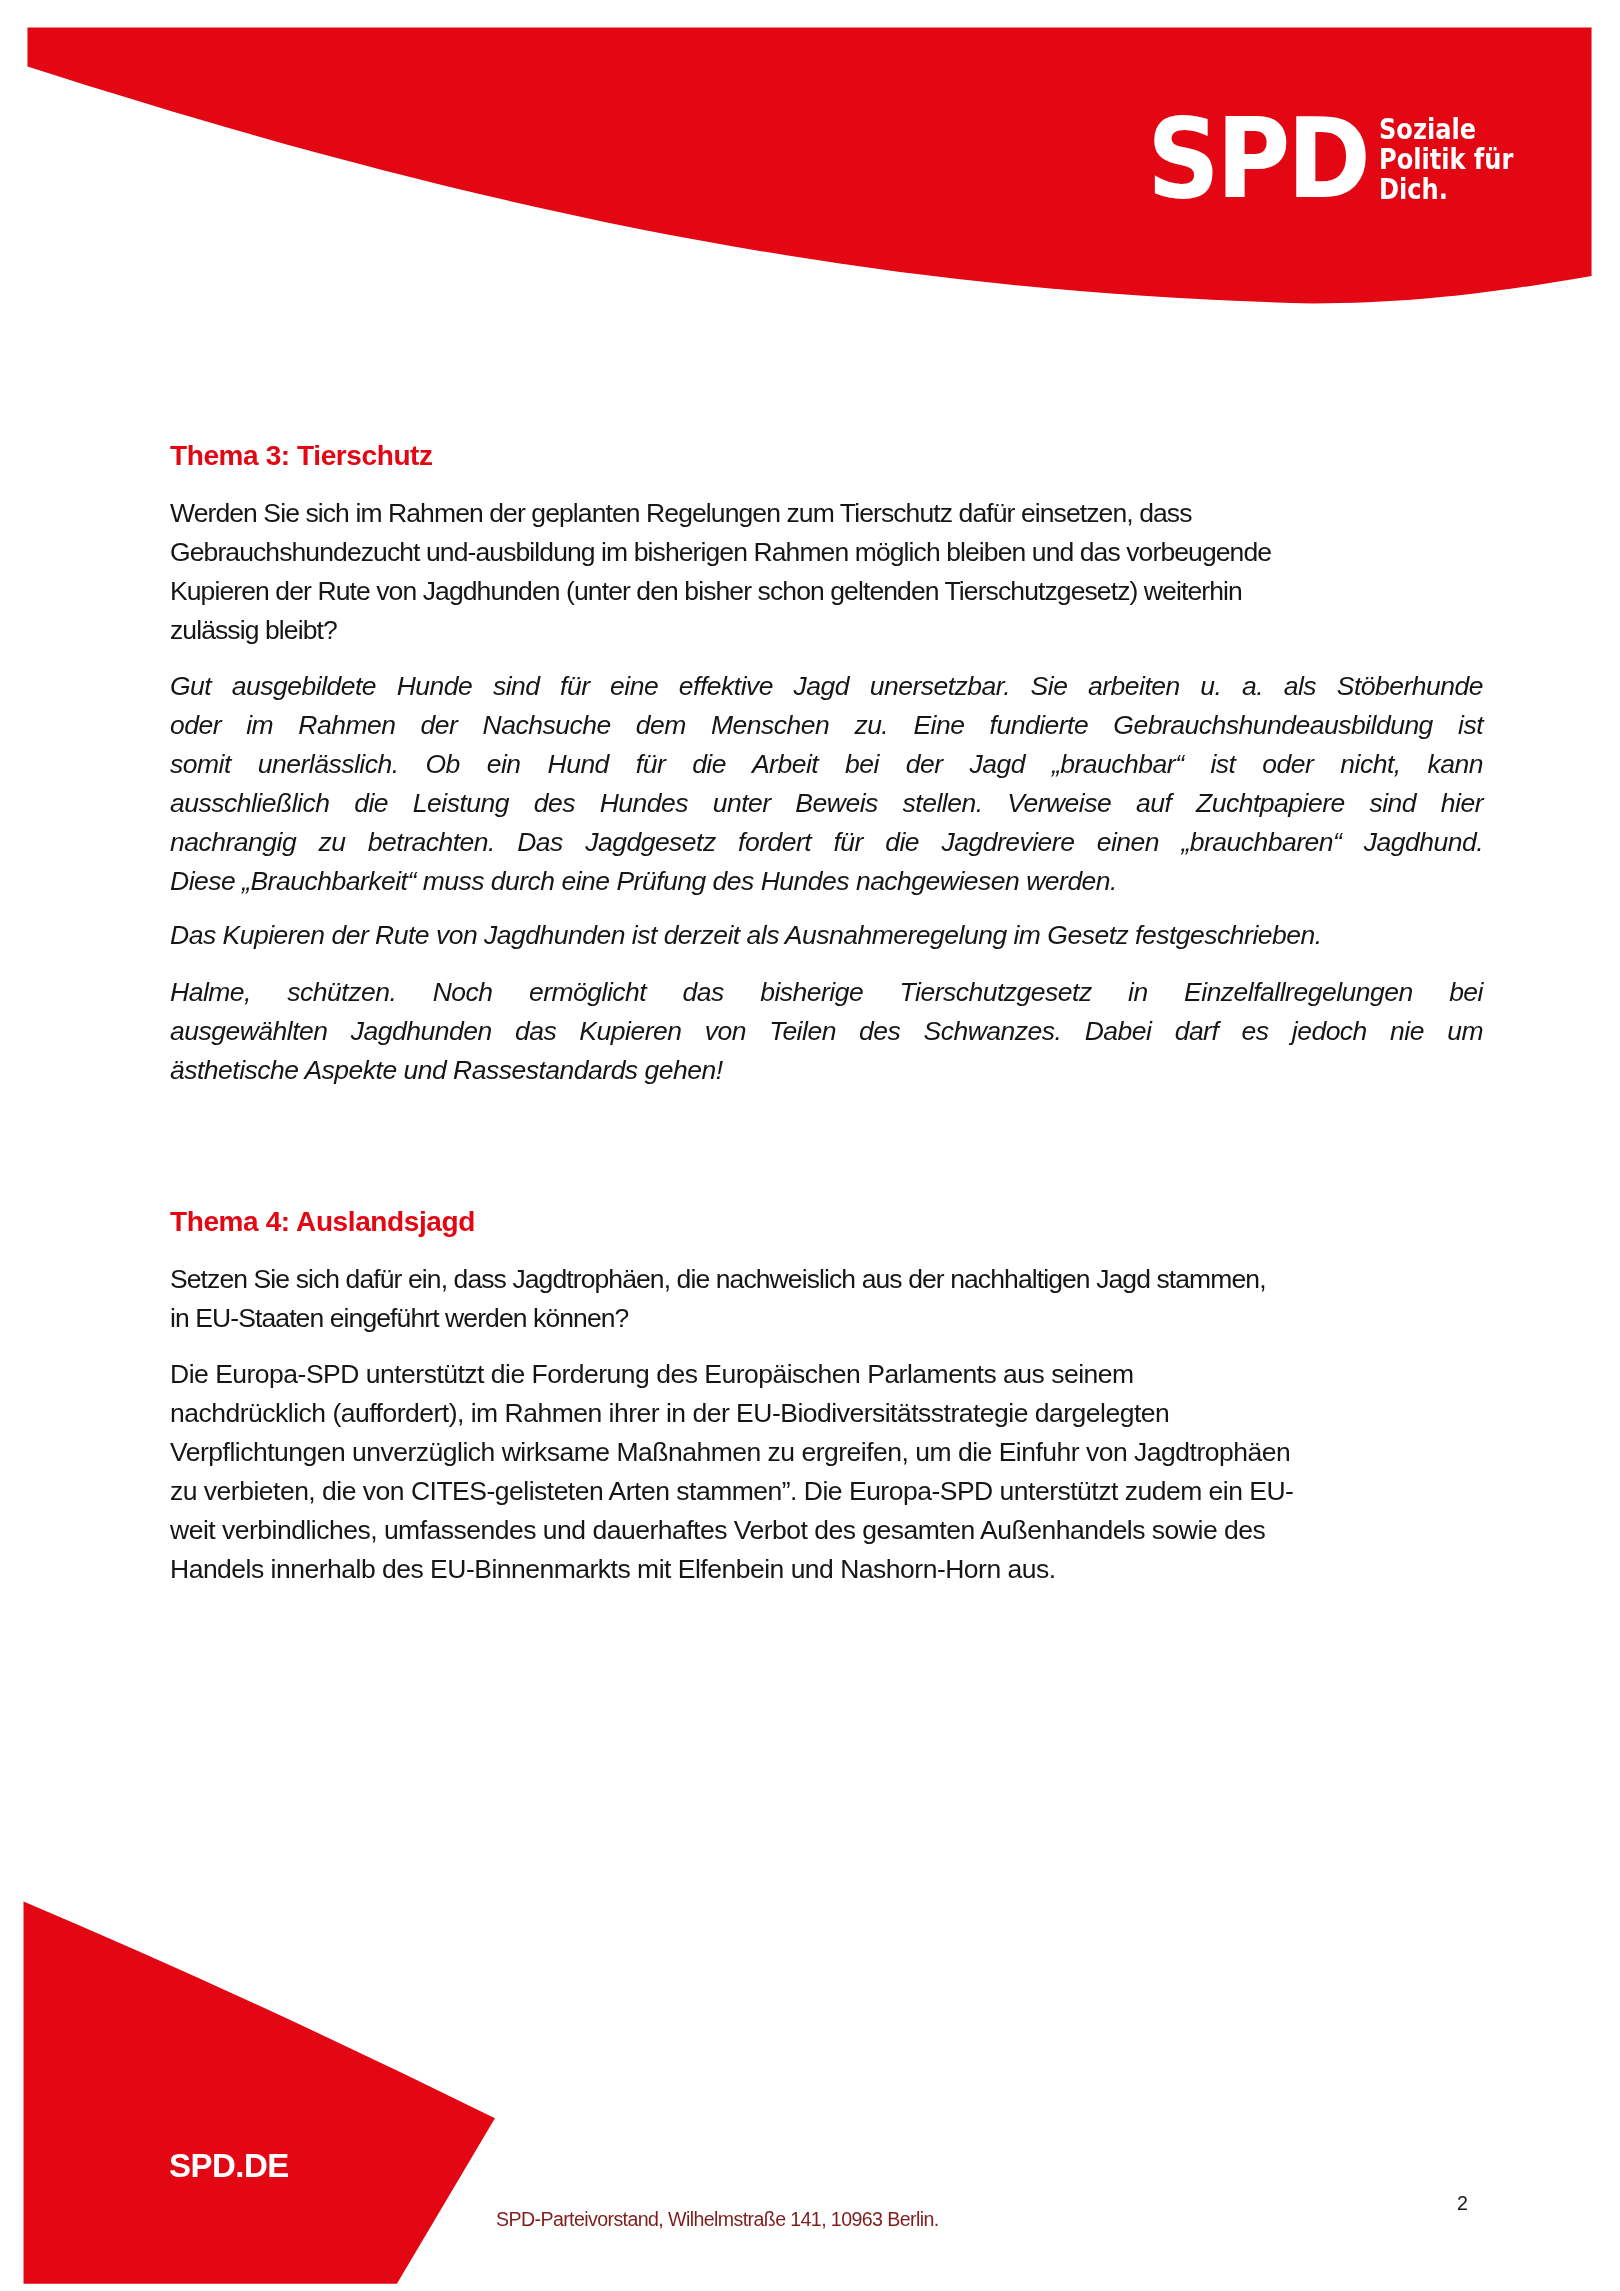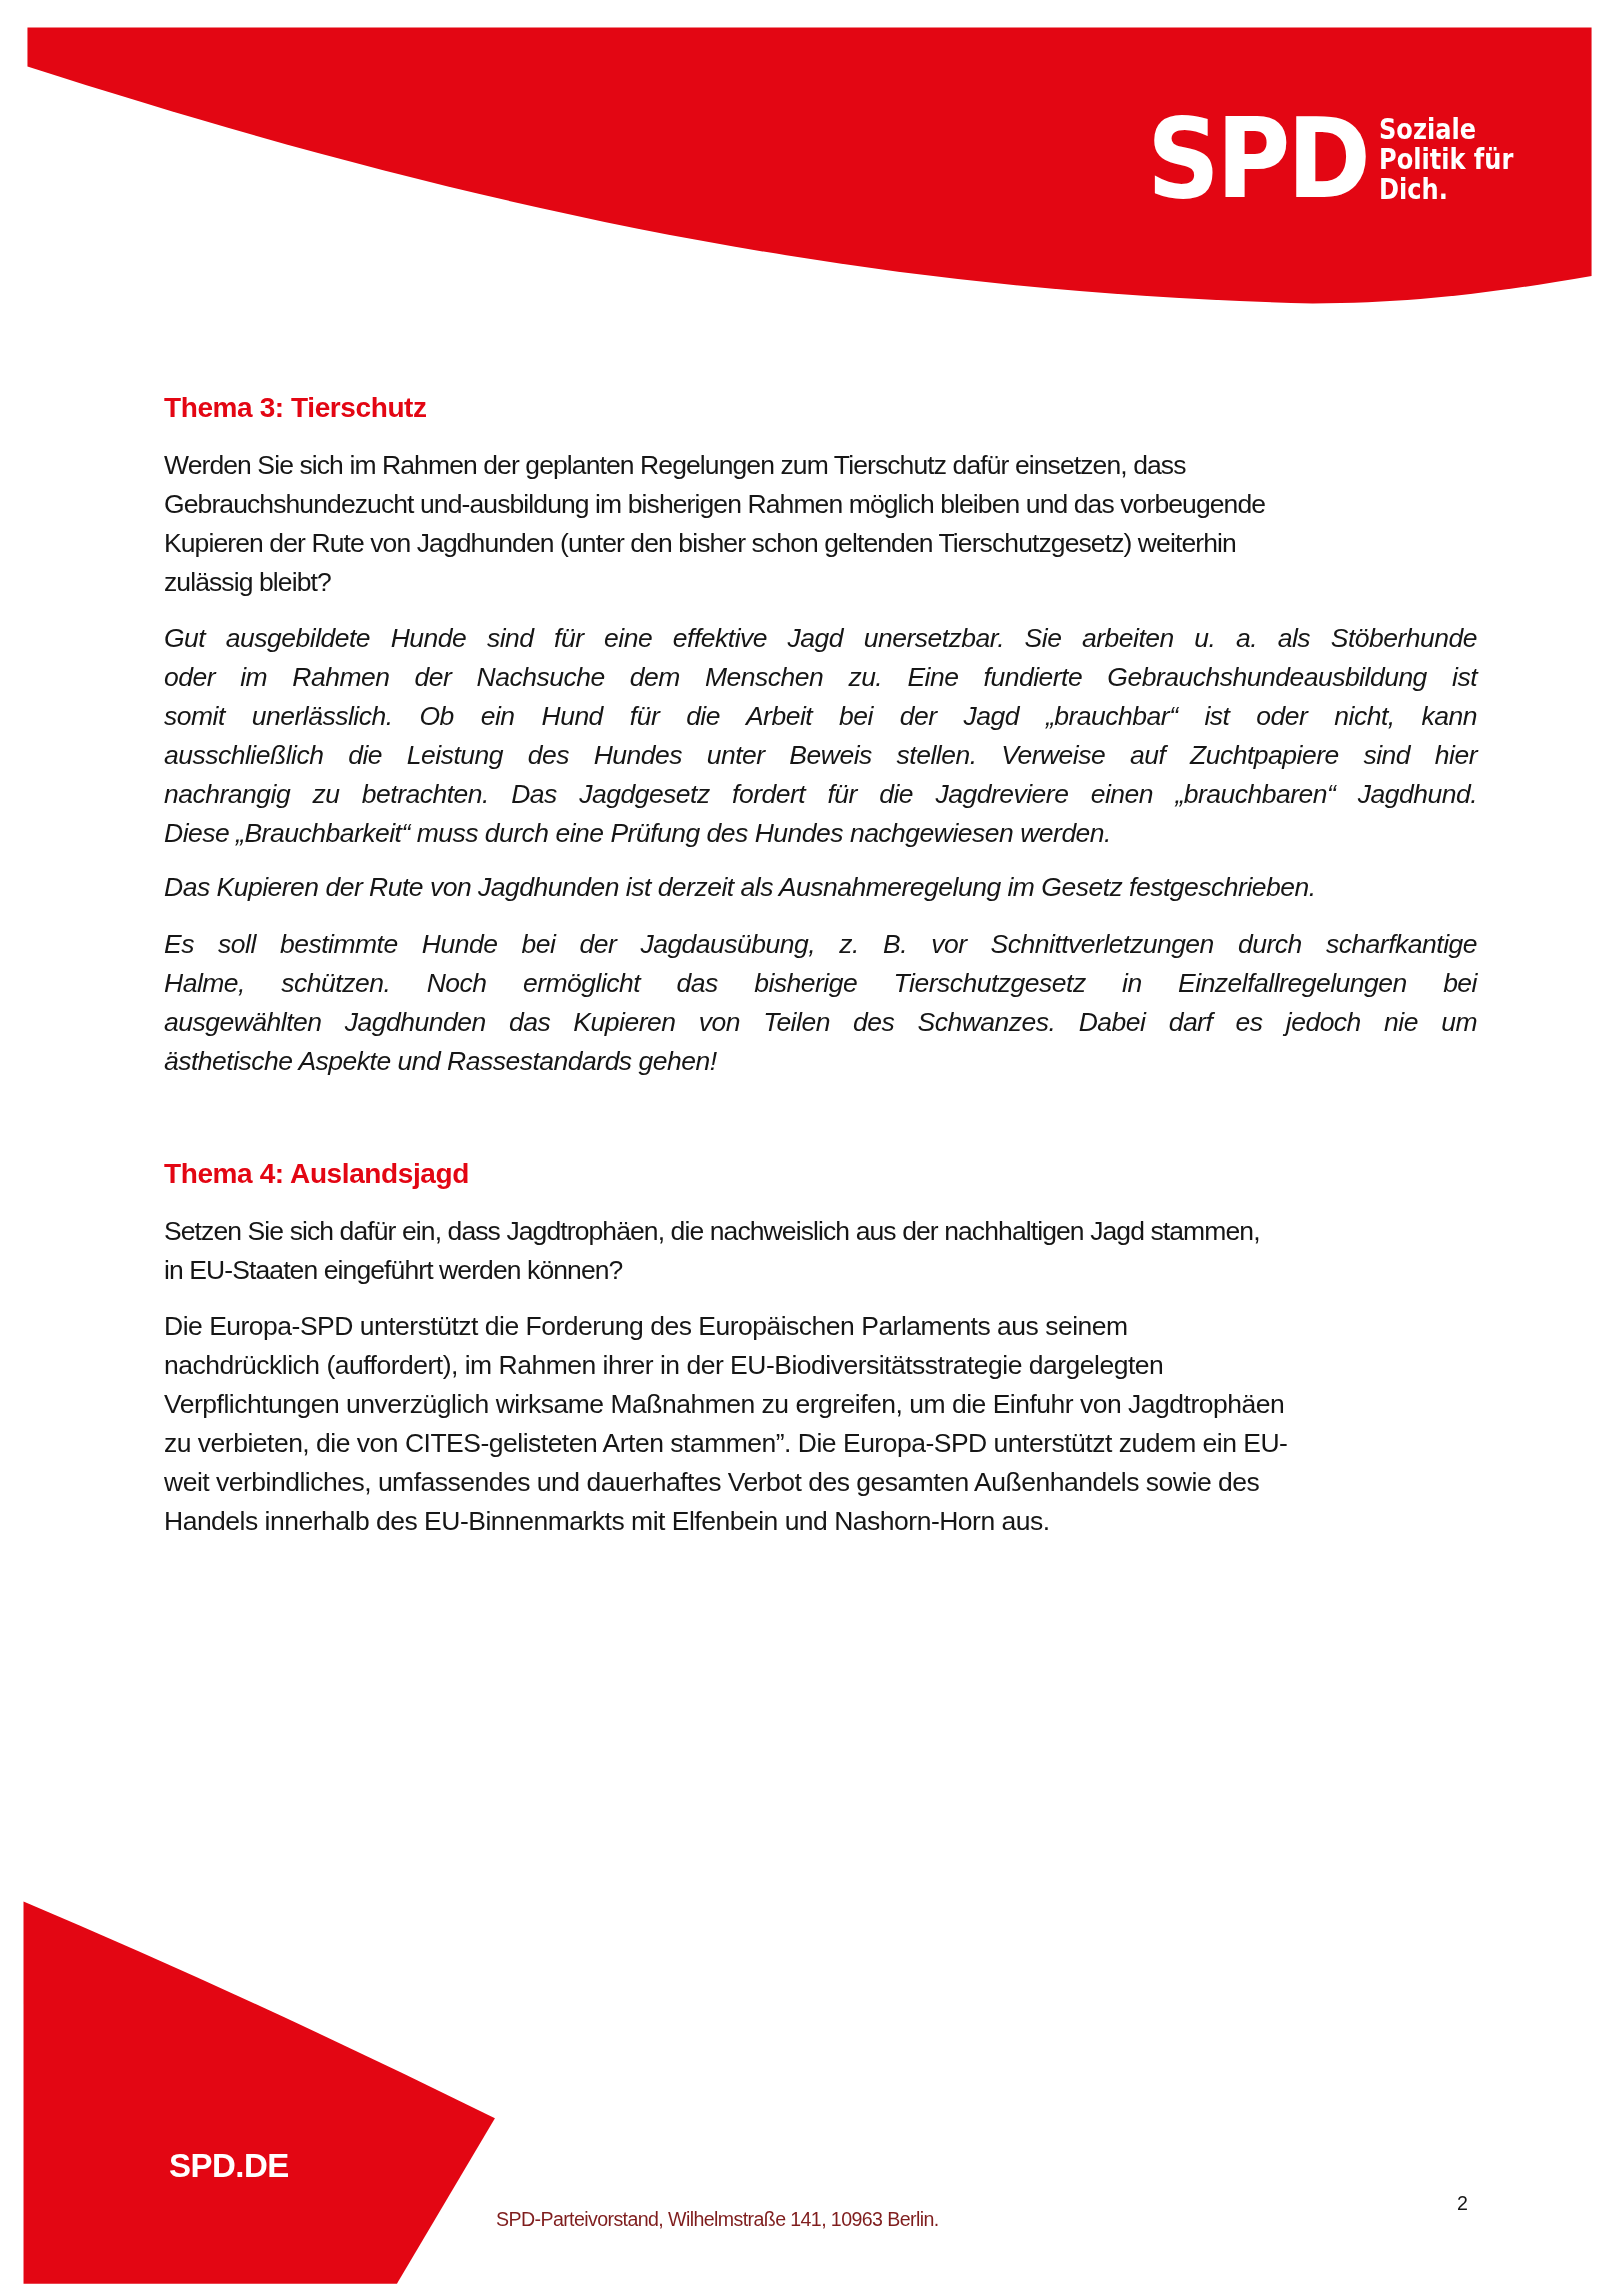--- a/index.html
+++ b/index.html
@@ -6,21 +6,21 @@
   body { width: 1620px; height: 2292px; position: relative; overflow: hidden;
          font-family: "Liberation Sans", "DejaVu Sans", sans-serif; color: #161616; }
   svg.shape { position: absolute; left: 0; top: 0; }
   .logo-spd { position: absolute; left: 1147px; top: 104px; font-family: "DejaVu Sans", sans-serif;
               font-weight: bold; font-size: 110px; color: #fff; letter-spacing: -3.9px; line-height: 1;
               transform: scaleX(0.92); transform-origin: left top; }
   .tagline { position: absolute; left: 1379px; top: 115px; color: #fff; font-weight: bold;
              font-size: 28px; line-height: 30px; font-family: "DejaVu Sans", sans-serif;
              transform: scaleX(0.86); transform-origin: left top; }
   .tagline div { white-space: nowrap; }
-  .content { position: absolute; left: 164px; width: 1313px; }
+  .content { position: absolute; left: 170px; width: 1313px; margin-top: 48px; }
   .heading { color: #E30613; font-weight: bold; font-size: 28px; line-height: 35px; white-space: nowrap;
              letter-spacing: -0.4px; }
   .line { font-size: 26.5px; line-height: 39px; white-space: nowrap; letter-spacing: -0.5px; word-spacing: 0px; }
   .q .line { font-weight: normal; font-size: 26.5px; letter-spacing: -0.9px; }
   .just .line { text-align: justify; text-align-last: justify; font-style: italic; }
   .just .line.last { text-align-last: left; }
   .footer-url { position: absolute; left: 169px; top: 2147px; font-weight: bold; font-size: 33px;
                 color: #fff; letter-spacing: -0.5px; }
   .footer-addr { position: absolute; left: 496px; top: 2192px; font-size: 19.6px; color: #7f1d1d;
                  letter-spacing: -0.6px; white-space: nowrap; margin-top: 16px; }
@@ -58,21 +58,20 @@
   <div class="line">ausschließlich die Leistung des Hundes unter Beweis stellen. Verweise auf Zuchtpapiere sind hier</div>
   <div class="line">nachrangig zu betrachten. Das Jagdgesetz fordert für die Jagdreviere einen „brauchbaren“ Jagdhund.</div>
   <div class="line last">Diese „Brauchbarkeit“ muss durch eine Prüfung des Hundes nachgewiesen werden.</div>
 </div>
 
 <div class="content just" style="top:868px;">
   <div class="line last">Das Kupieren der Rute von Jagdhunden ist derzeit als Ausnahmeregelung im Gesetz festgeschrieben.</div>
 </div>
 
 <div class="content just" style="top:925px;">
-  <div class="line">Es soll bestimmte Hunde bei der Jagdausübung, z. B. vor Schnittverletzungen durch scharfkantige</div>
   <div class="line">Halme, schützen. Noch ermöglicht das bisherige Tierschutzgesetz in Einzelfallregelungen bei</div>
   <div class="line">ausgewählten Jagdhunden das Kupieren von Teilen des Schwanzes. Dabei darf es jedoch nie um</div>
   <div class="line last">ästhetische Aspekte und Rassestandards gehen!</div>
 </div>
 
 <div class="content" style="top:1156px;">
   <div class="heading">Thema 4: Auslandsjagd</div>
 </div>
 
 <div class="content q" style="top:1212px;">

